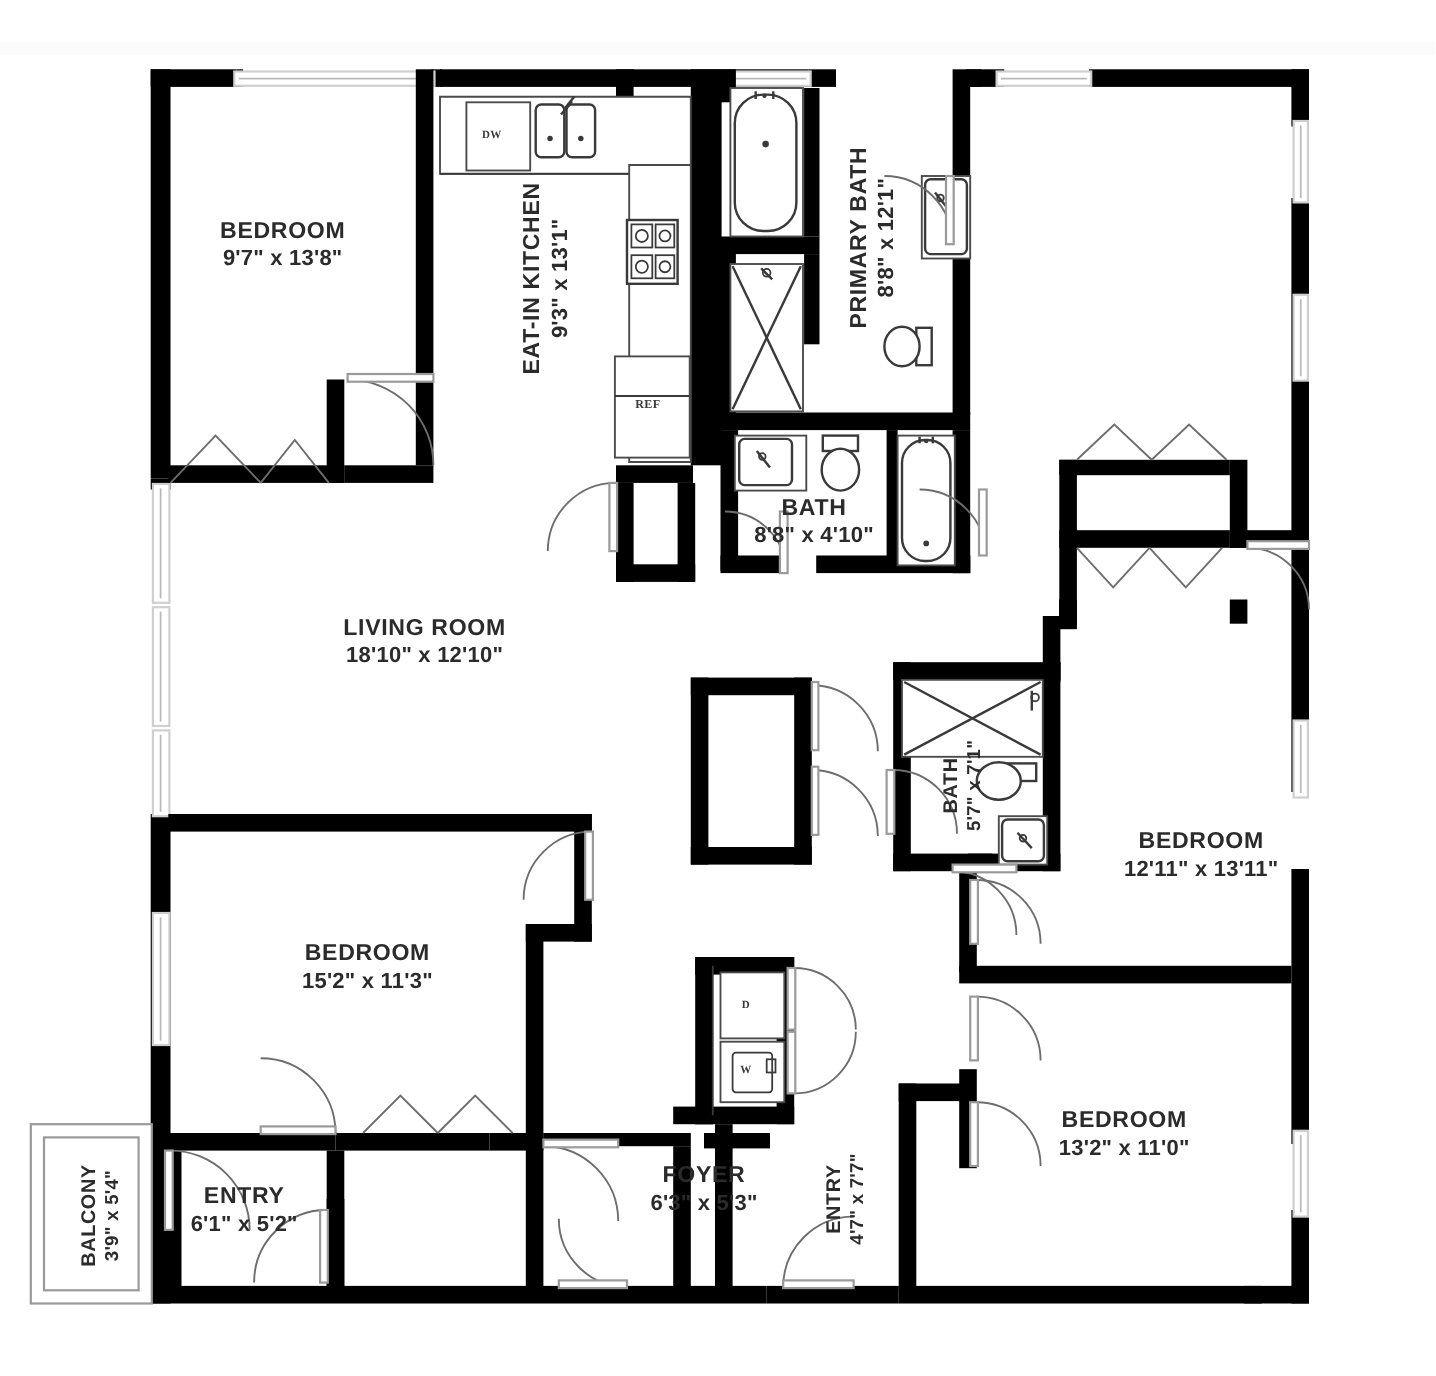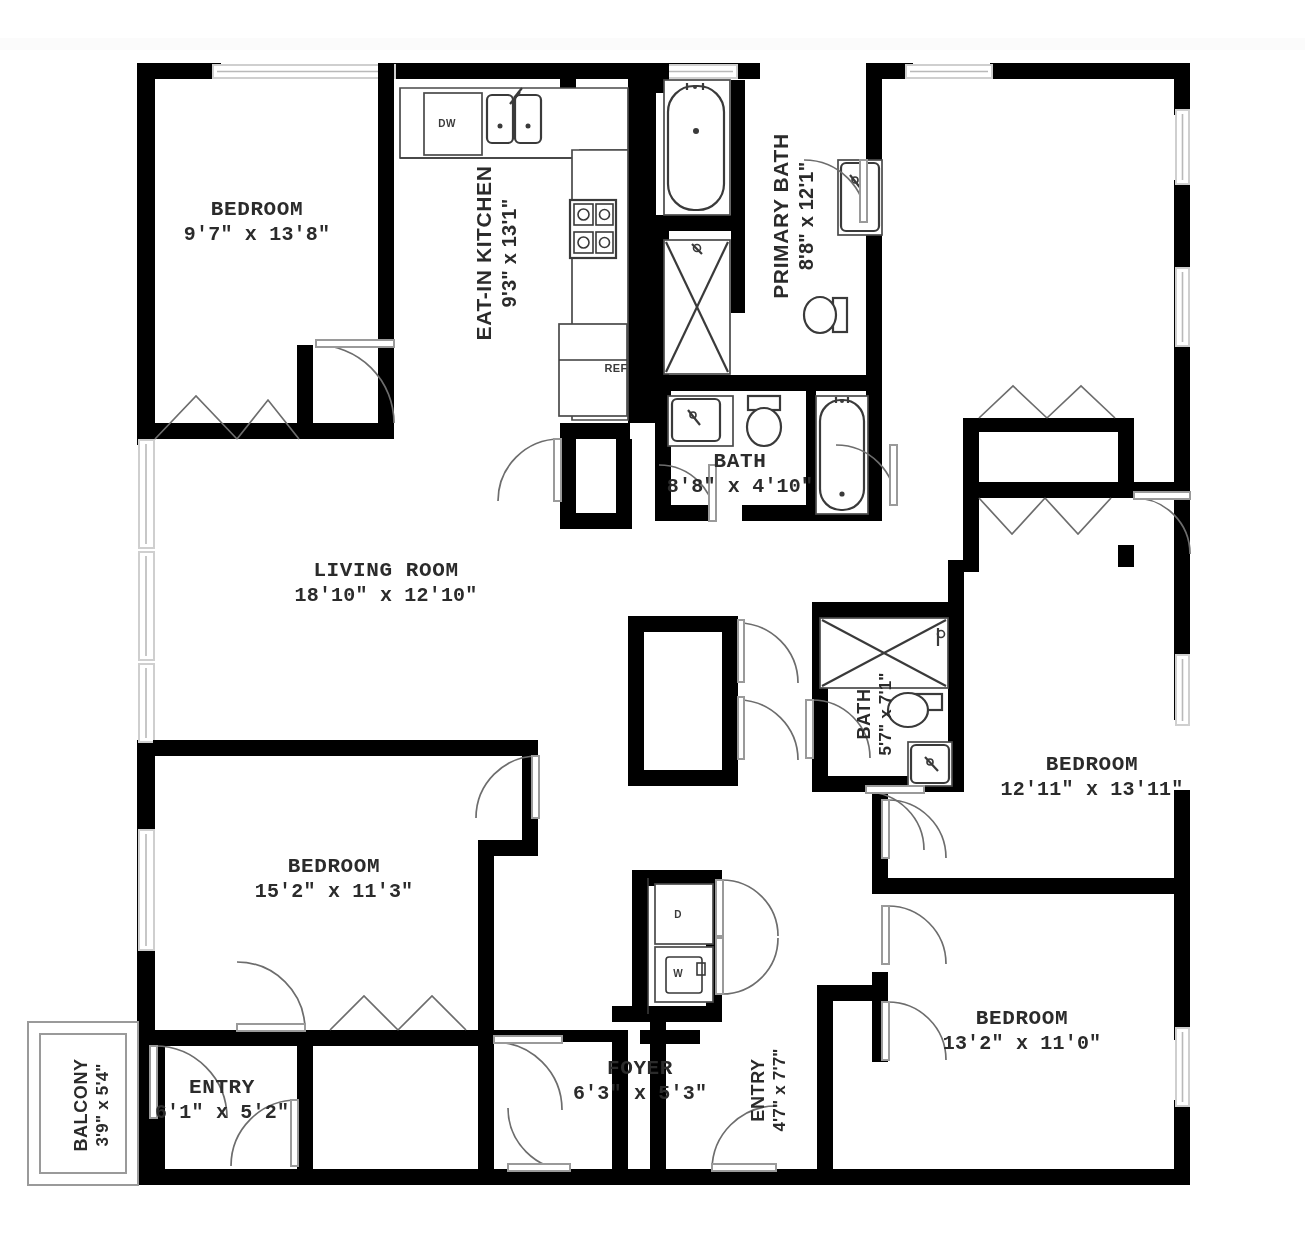--- a/index.html
+++ b/index.html
@@ -50,31 +50,30 @@
     letter-spacing: 0.2px;
   }
   .room-label.small .rl-name { font-size: 18px; }
   .room-label.small .rl-dims { font-size: 17px; }
   .room-label.rot90 {
     transform-origin: 50% 50%;
     transform: translate(-50%, -50%) rotate(-90deg);
   }
   .room-label.flat {
     transform: translate(-50%, -50%);
-    font-family: Liberation Mono, monospace;
   }
   .appliance-tag {
     position: absolute;
     color: #3a3a3a;
     font-size: 11px;
     font-weight: 700;
     letter-spacing: 0.3px;
     transform: translate(-50%, -50%);
     pointer-events: none;
-    font-family: Liberation Sans, sans-serif;
+    font-family: Liberation Serif, serif;
   }
   .appliance-tag.tiny { font-size: 10px; }
 </style>
 </head>
 <body>
 
 <div id="floorplan-root">
 
   <svg id="plan-svg" viewBox="0 0 1305 1251">
     <defs>
@@ -500,17 +499,17 @@
     <span class="rl-name">ENTRY</span>
     <span class="rl-dims">4'7" x 7'7"</span>
   </div>
 
   <div class="room-label rot90 small" style="left:92px; top:1105px;">
     <span class="rl-name">BALCONY</span>
     <span class="rl-dims">3'9" x 5'4"</span>
   </div>
 
   <div class="appliance-tag tiny" style="left:447px; top:123px;">DW</div>
-  <div class="appliance-tag" style="left:589px; top:368px;margin-left:27px;">REF</div>
+  <div class="appliance-tag" style="left:589px; top:368px;">REF</div>
   <div class="appliance-tag tiny" style="left:678px; top:914px;">D</div>
   <div class="appliance-tag tiny" style="left:678px; top:973px;">W</div>
 
 </div>
 
 </body></html>

